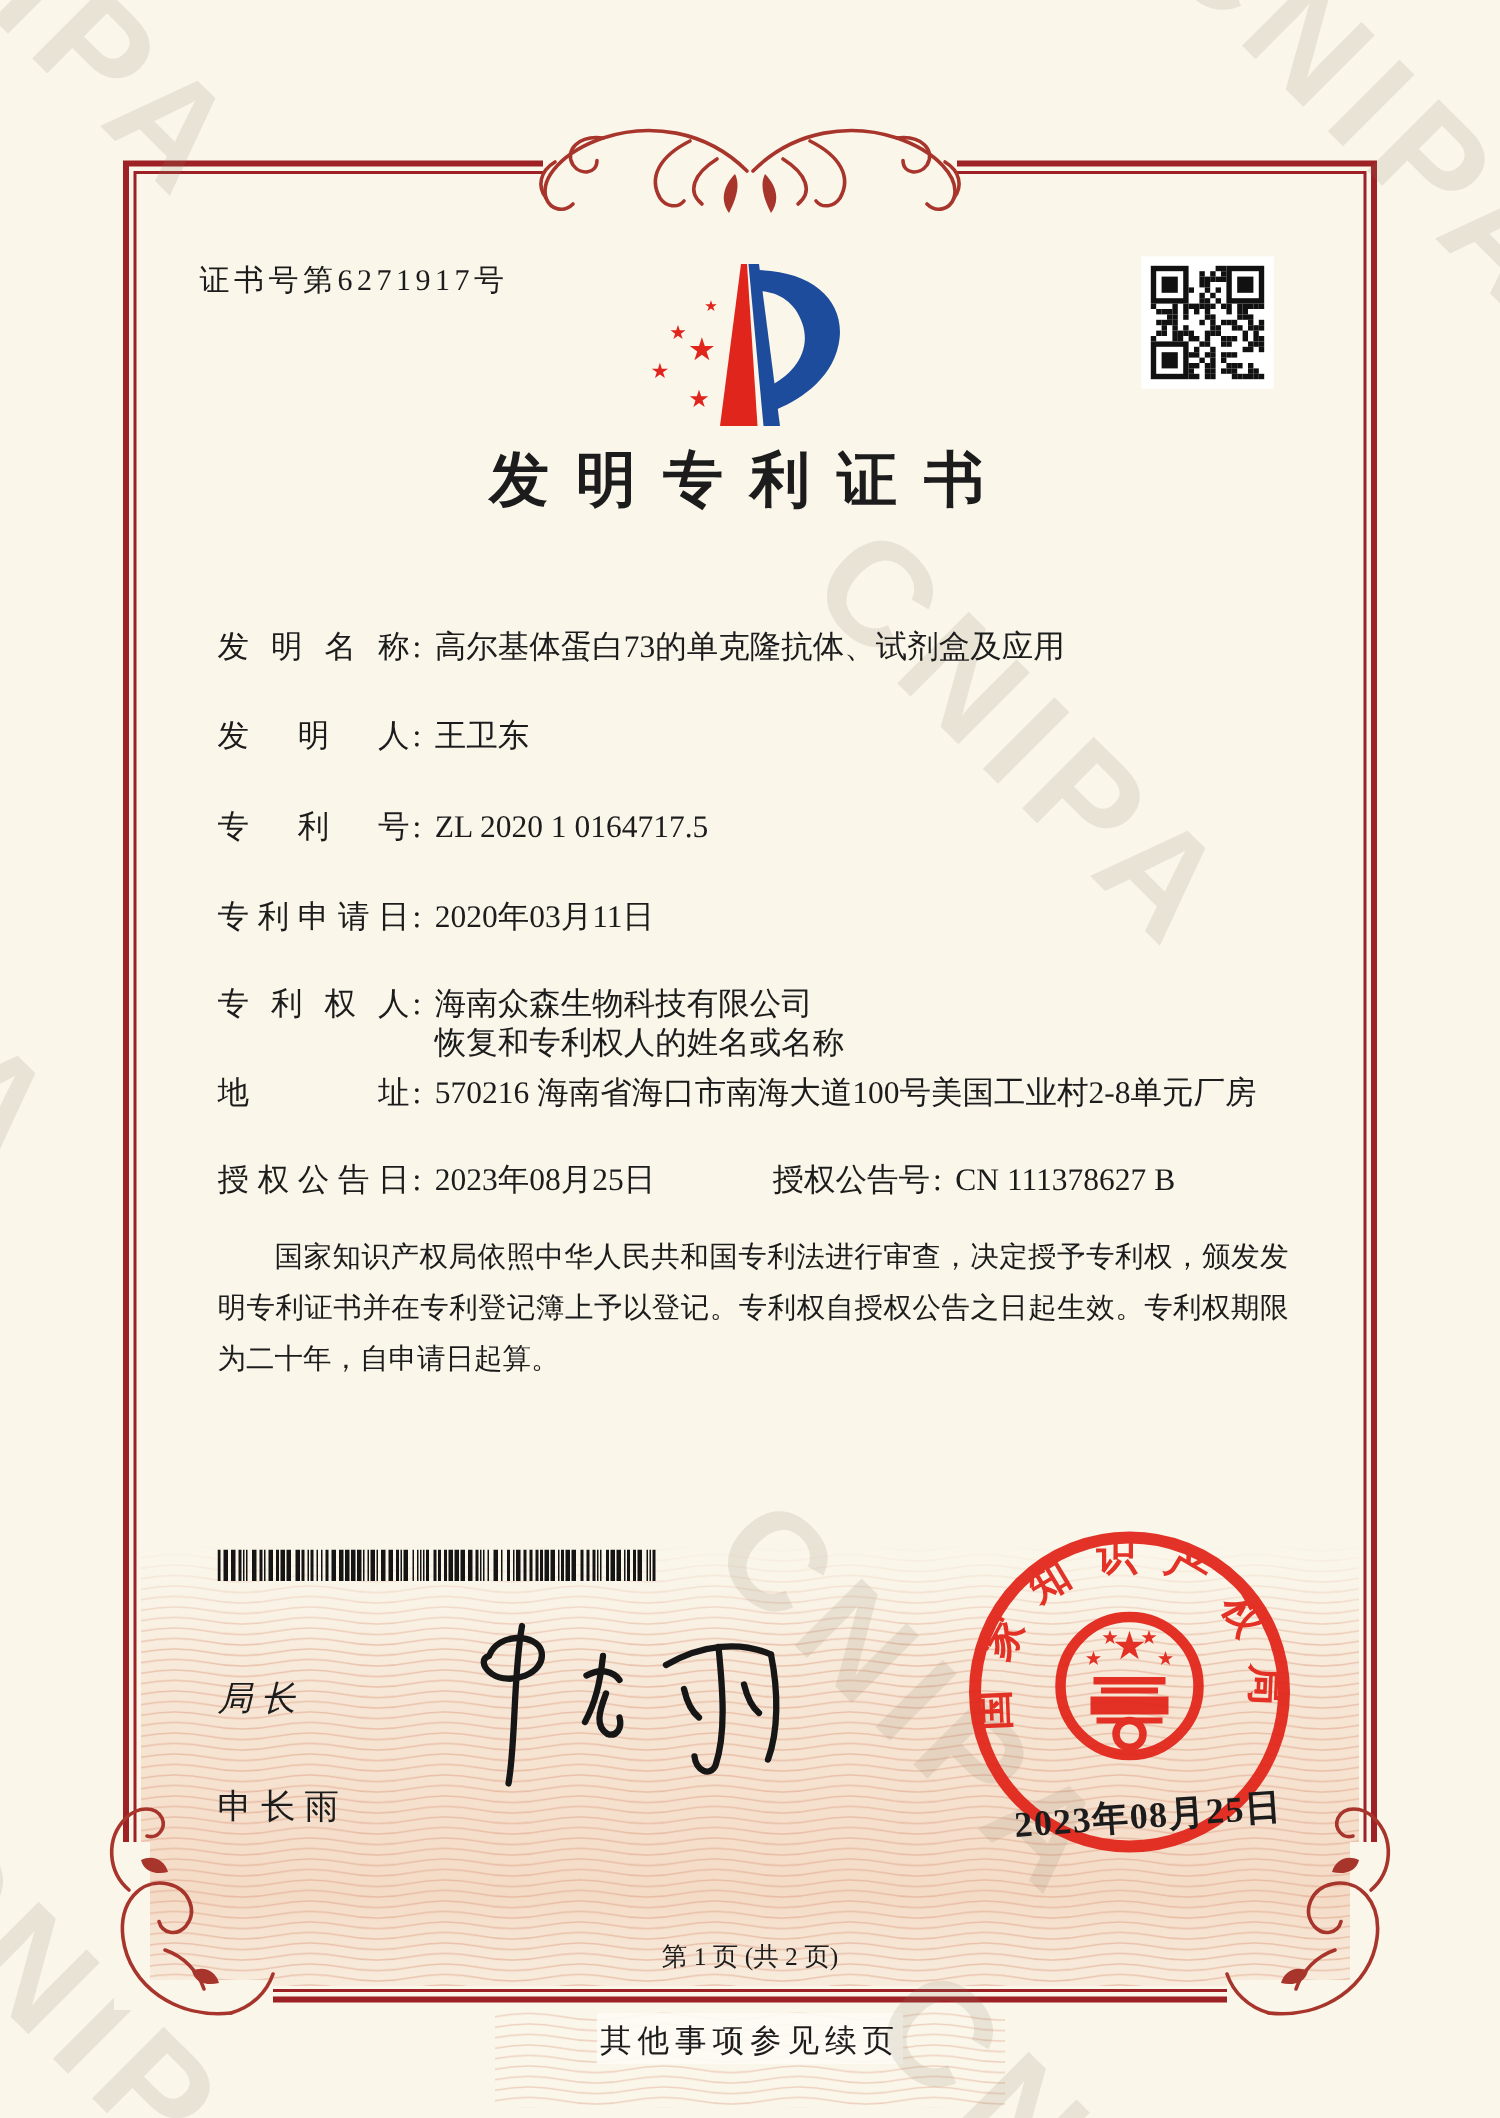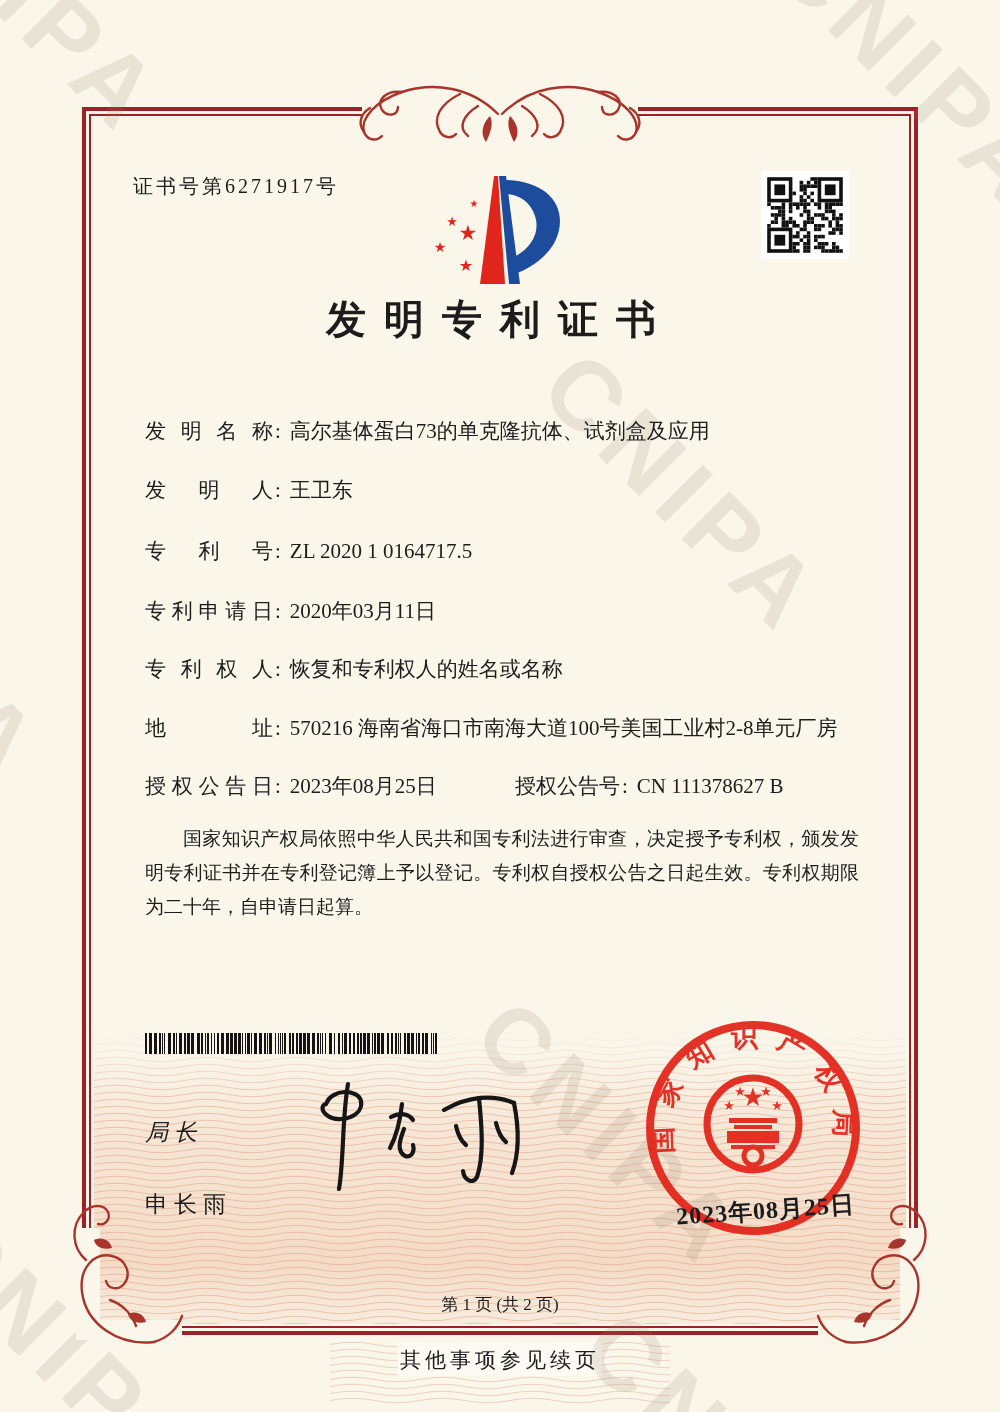--- a/index.html
+++ b/index.html
@@ -318,21 +318,21 @@
   <div class="field" style="top:477px">
     <span class="flabel">发明人</span><span class="fcolon">:</span><span class="fvalue">王卫东</span>
   </div>
   <div class="field" style="top:538px">
     <span class="flabel">专利号</span><span class="fcolon">:</span><span class="fvalue">ZL 2020 1 0164717.5</span>
   </div>
   <div class="field" style="top:598px">
     <span class="flabel">专利申请日</span><span class="fcolon">:</span><span class="fvalue">2020年03月11日</span>
   </div>
   <div class="field" style="top:656px">
-    <span class="flabel">专利权人</span><span class="fcolon">:</span><span class="fvalue"><span class="vline">恢复和专利权人的姓名或名称</span></span>
+    <span class="flabel">专利权人</span><span class="fcolon">:</span><span class="fvalue"><span class="vline">海南众森生物科技有限公司</span><span class="vline">恢复和专利权人的姓名或名称</span></span>
   </div>
   <div class="field" style="top:715px">
     <span class="flabel">地址</span><span class="fcolon">:</span><span class="fvalue">570216 海南省海口市南海大道100号美国工业村2-8单元厂房</span>
   </div>
   <div class="field" style="top:773px;width:714px">
     <span class="flabel">授权公告日</span><span class="fcolon">:</span><span style="display:inline-block">2023年08月25日</span>
     <span class="fgroup2">
       <span class="flabel">授权公告号</span><span class="fcolon">:</span><span>CN 111378627 B</span>
     </span>
   </div>

